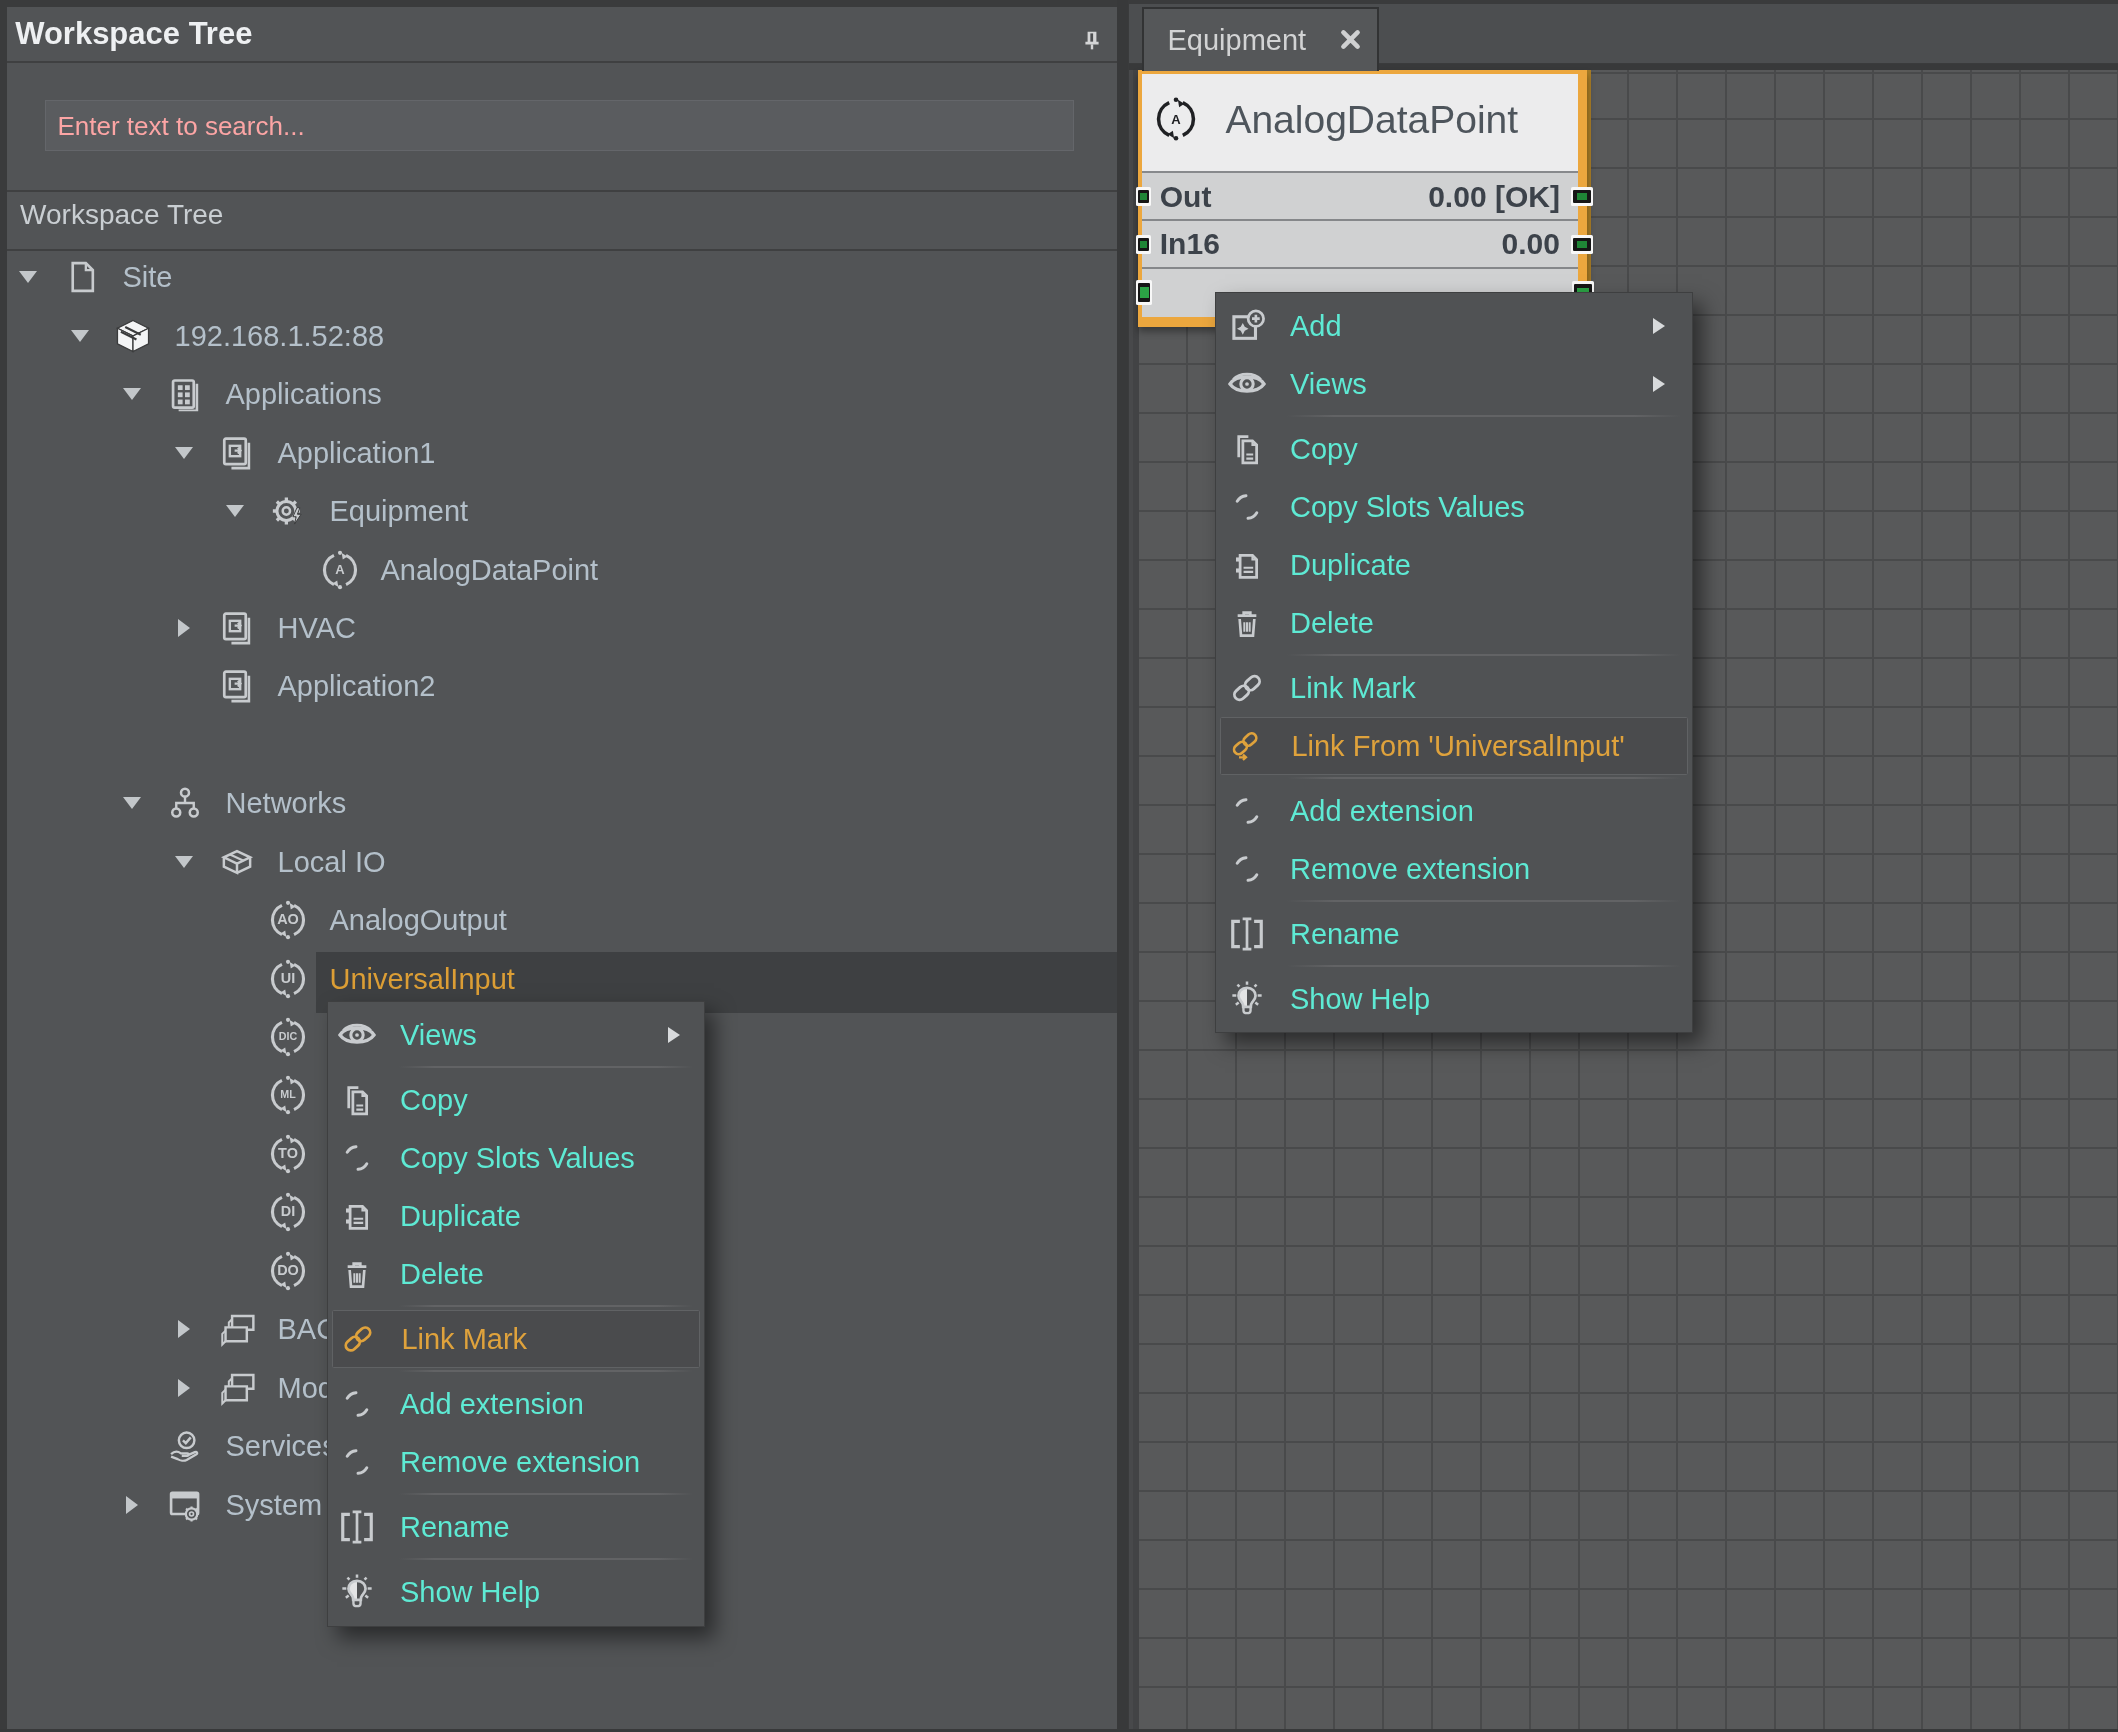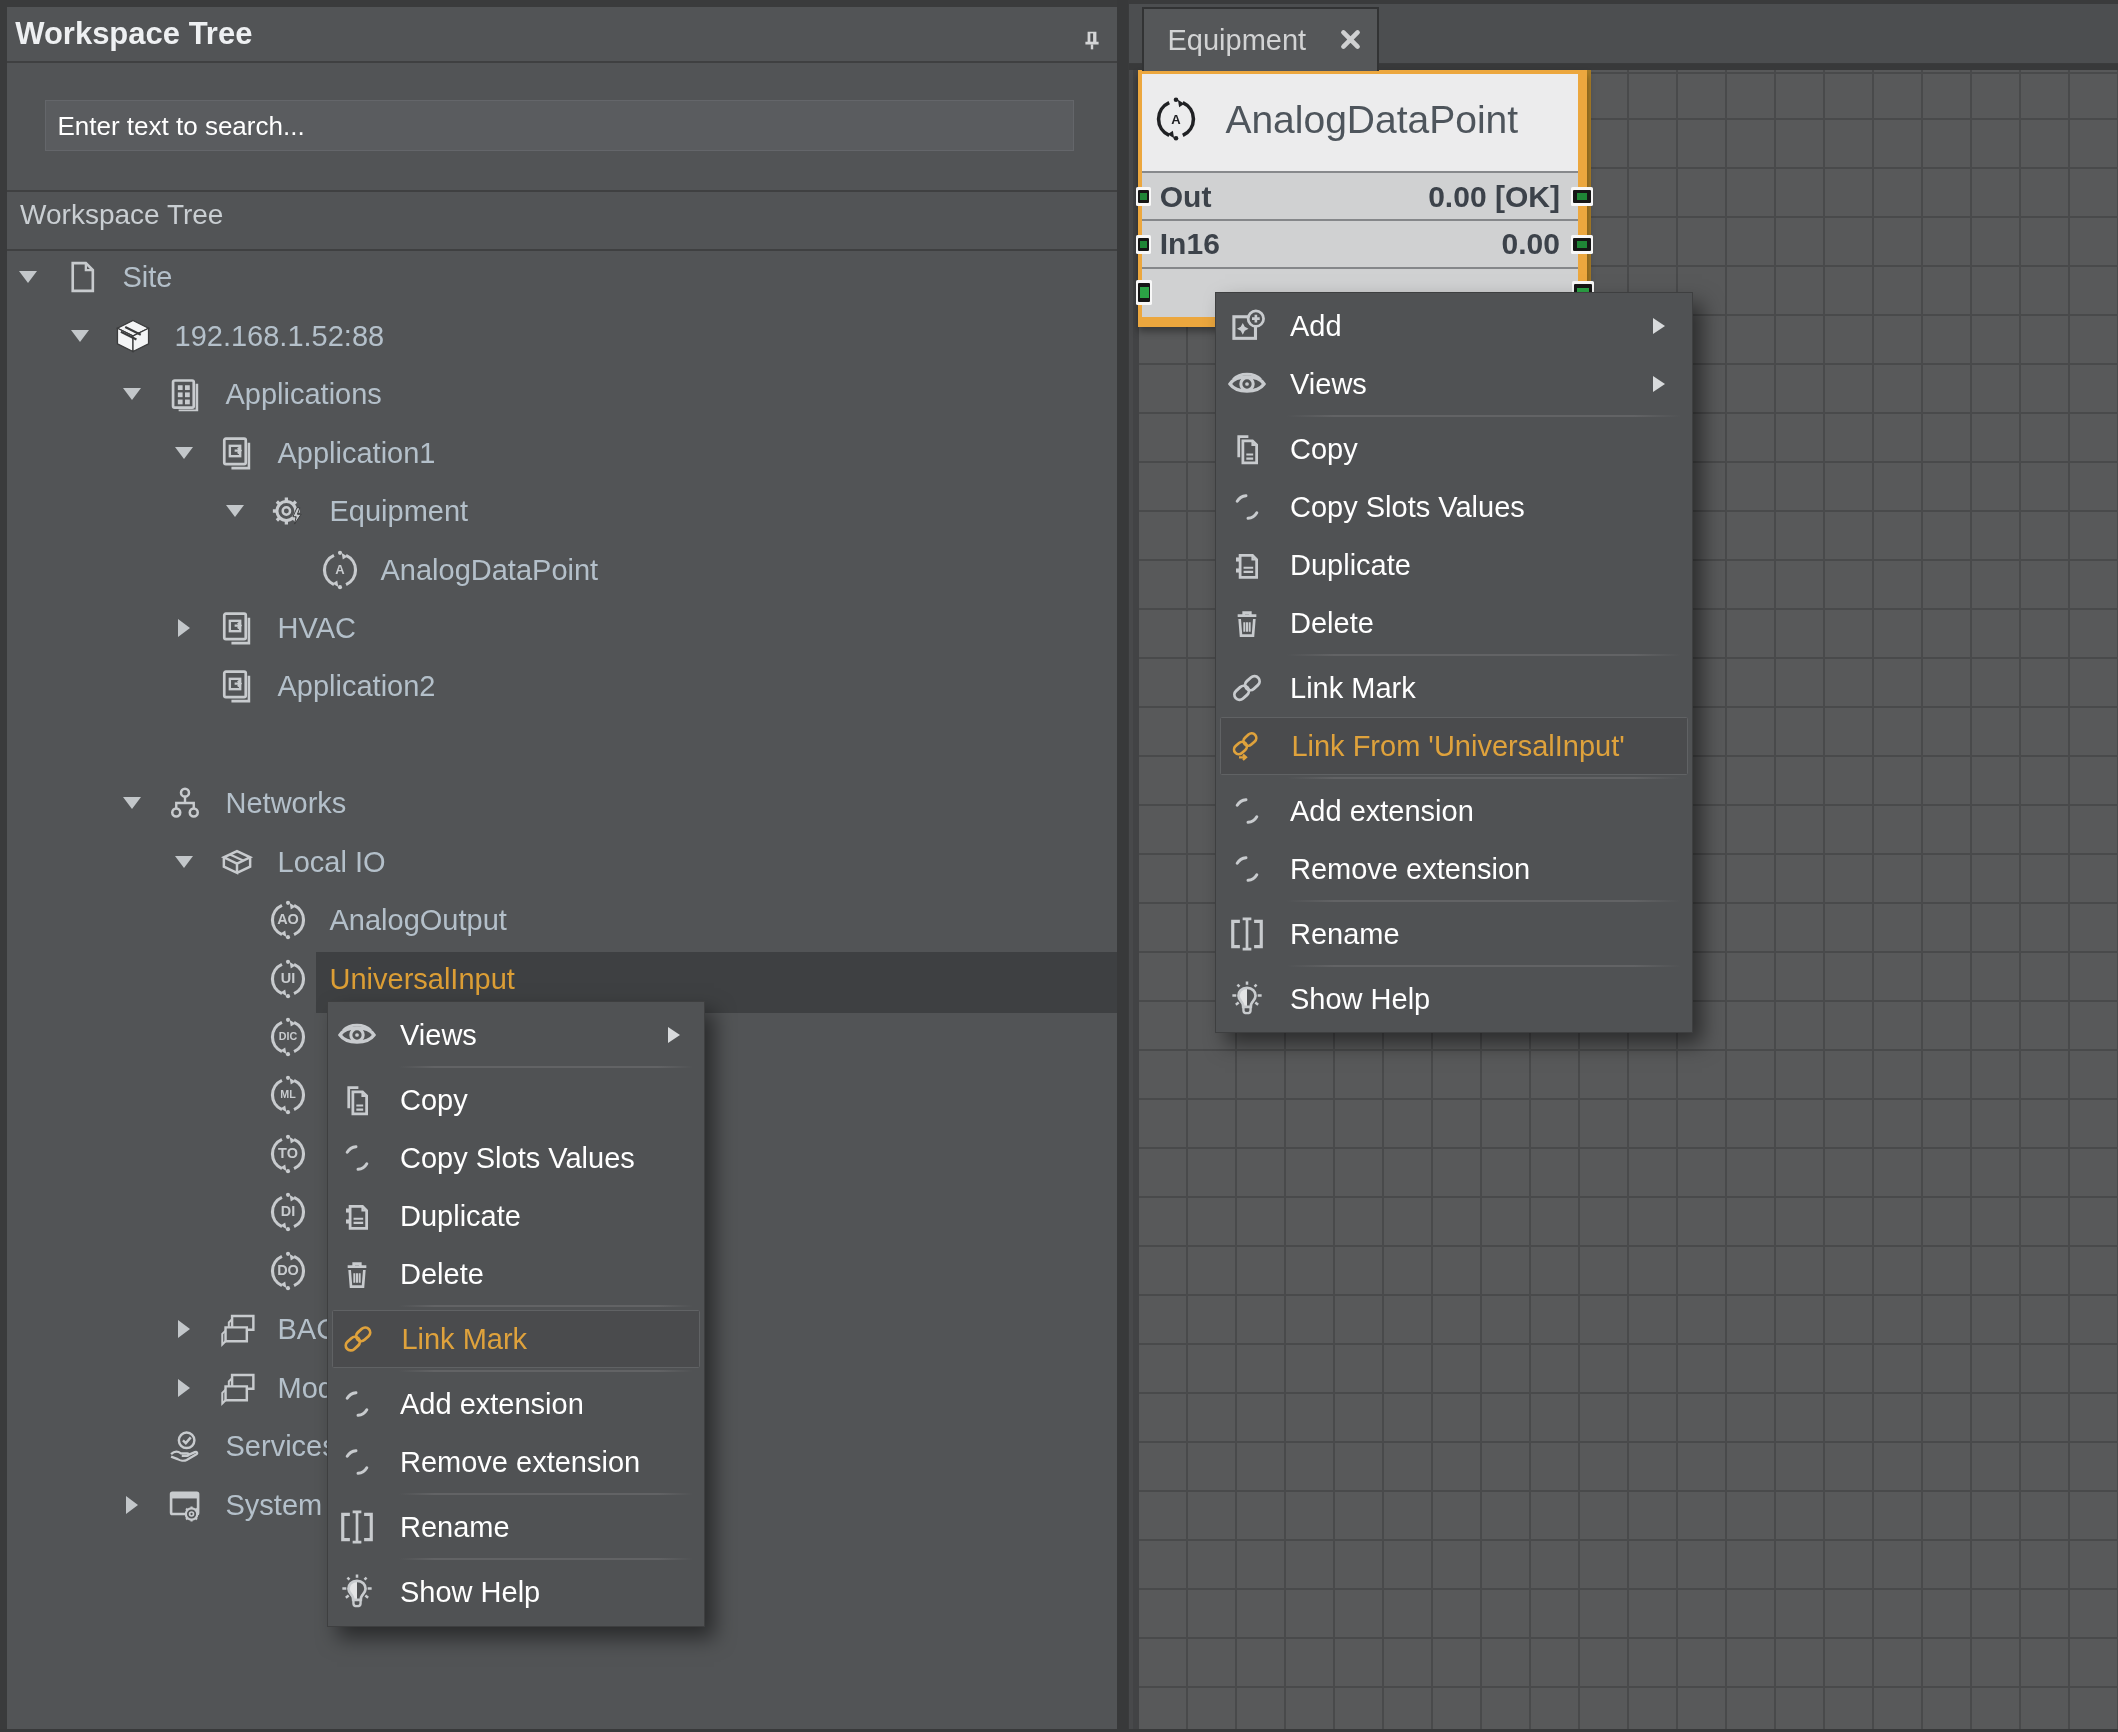--- a/index.html
+++ b/index.html
@@ -1,20 +1,20 @@
 <!DOCTYPE html>
 <html style="font-size:8.7px"><head><meta charset="utf-8"><style>
 html,body{margin:0;padding:0;}
 body{width:2119px;height:1733px;background:#3a3b3c;font-family:"Liberation Sans",sans-serif;position:relative;overflow:hidden;}
 #lp{position:absolute;left:6.5px;top:7px;width:1111px;height:1723px;background:#525456;}
 #lptitle{position:absolute;left:0;top:0;width:100%;height:54px;}
 #lptitle .t{position:absolute;left:8.7px;top:50%;transform:translateY(-50%);font-size:31px;font-weight:bold;color:#eef0f2;}
 #lpsep1{position:absolute;left:0;top:54px;width:100%;height:2.2px;background:#3f4041;}
 #searchbox{position:absolute;left:38px;top:93px;width:1027px;height:49px;background:#5a5c5f;border:1.6px solid #64666a;}
-#searchbox .ph{position:absolute;left:12px;top:50%;transform:translateY(-50%);font-size:26px;color:#ffffff;}
+#searchbox .ph{position:absolute;left:12px;top:50%;transform:translateY(-50%);font-size:26px;color:#fca5a5;}
 #lpsep2{position:absolute;left:0;top:183px;width:100%;height:2.2px;background:#3f4041;}
 #lpsection{position:absolute;left:13.6px;top:208px;transform:translateY(-50%);font-size:28px;color:#c9ced2;}
 #lpsep3{position:absolute;left:0;top:242px;width:100%;height:2.2px;background:#3f4041;}
 #pin{position:absolute;left:1074px;top:22px;}
 .trow{position:absolute;left:0;width:100%;height:59px;}
 .trow .lbl{position:absolute;top:50%;transform:translateY(-50%);font-size:29px;color:#b4c0ca;white-space:nowrap;}
 .trow .arr{position:absolute;top:50%;transform:translateY(-50%);width:0;height:0;}
 .arrd{border-left:9.2px solid transparent;border-right:9.2px solid transparent;border-top:12.5px solid #c3c7ca;}
 .arrr{border-top:9.2px solid transparent;border-bottom:9.2px solid transparent;border-left:12.5px solid #c3c7ca;}
 .tico{position:absolute;top:50%;transform:translate(-50%,-50%);}
@@ -39,21 +39,21 @@
 .brow .n{position:absolute;left:17.4px;top:50%;transform:translateY(-50%);font-size:30px;font-weight:bold;color:#3c424a;}
 .brow .v{position:absolute;right:18.5px;top:50%;transform:translateY(-50%);font-size:30px;font-weight:bold;color:#3c424a;}
 .bsep{position:absolute;left:0;width:100%;height:2.2px;background:#85878a;}
 .pin{position:absolute;background:#f8f8f8;border-radius:1.6px;}
 .pin .pk{position:absolute;left:2.2px;top:2.7px;right:2.2px;bottom:2.7px;background:#161616;border-radius:1.1px;}
 .pin .g{position:absolute;left:4.4px;top:6px;right:4.4px;bottom:6px;background:#1f8636;}
 .menu{position:absolute;background:#505254;border:1.1px solid #3e3f40;box-sizing:border-box;box-shadow:9.8px 11px 19.6px rgba(0,0,0,0.5);padding-top:3.8px;z-index:20;}
 .mi{position:relative;height:58px;}
 #lmenu{padding-bottom:5.4px;}
 #rmenu{padding-bottom:4.4px;}
-.mi .t{position:absolute;top:50%;transform:translateY(-50%);font-size:29px;color:#ffffff;white-space:nowrap;}
+.mi .t{position:absolute;top:50%;transform:translateY(-50%);font-size:29px;color:#5eead4;white-space:nowrap;}
 .mi .sub{position:absolute;top:50%;transform:translateY(-50%);width:0;height:0;border-top:8.7px solid transparent;border-bottom:8.7px solid transparent;border-left:12px solid #d8dadc;}
 .mi svg{position:absolute;top:50%;transform:translate(-50%,-50%);}
 .msep{height:7px;position:relative;}
 .msep:after{content:'';position:absolute;left:71px;right:11px;top:2.7px;height:1.6px;background:linear-gradient(to right,rgba(100,101,103,0),#626365 12%,#626365 88%,rgba(100,101,103,0));}
 .hi{margin:0 4.4px;background:#4a4b4d;border:1.1px solid #606264;border-radius:1.6px;box-sizing:border-box;}
 .hi .t{color:#dfa23c;}
 #lmenu{left:327px;top:1001px;width:378px;}
 #lmenu .mi svg{left:29px;}
 #lmenu .mi .t{left:72px;}
 #lmenu .mi .sub{right:24px;}

